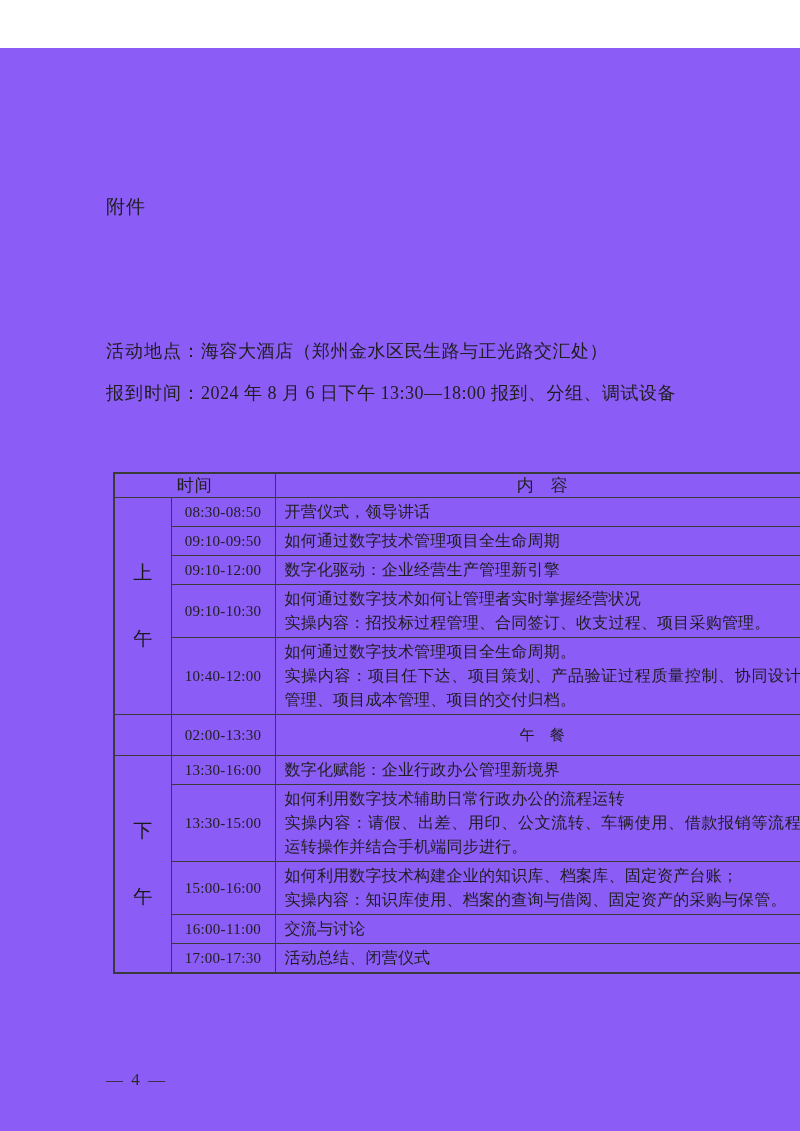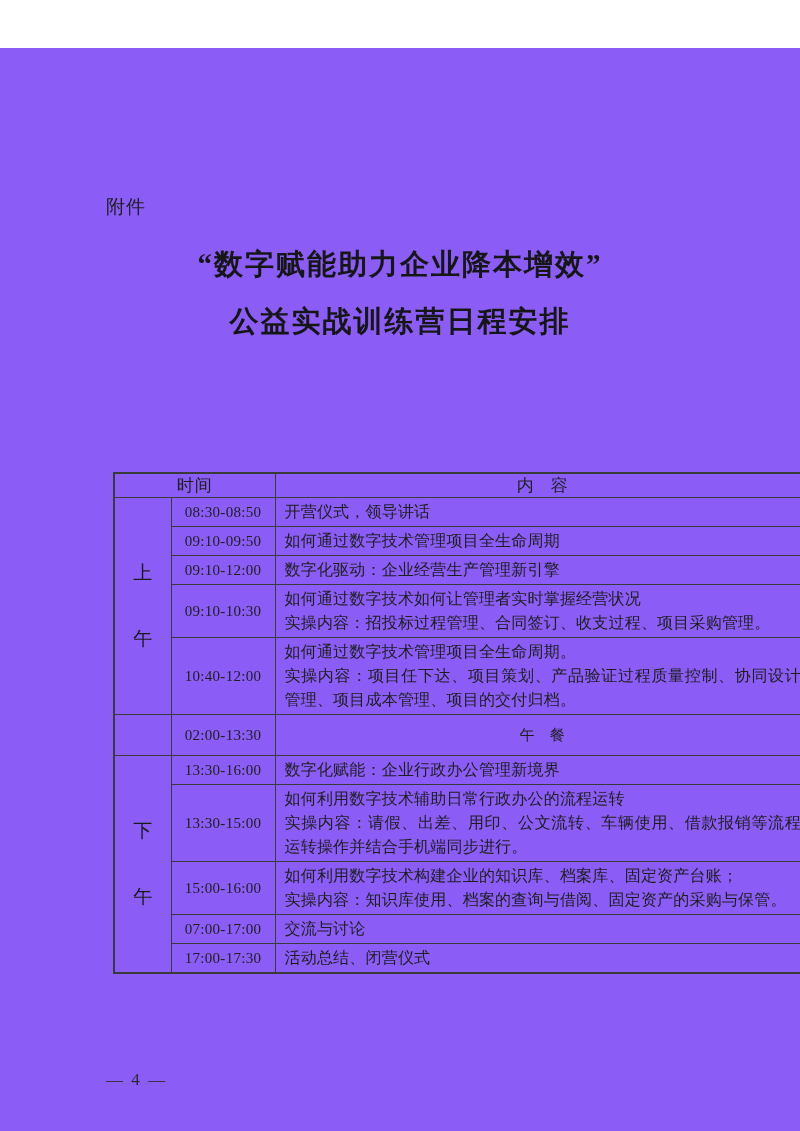--- a/index.html
+++ b/index.html
@@ -115,26 +115,28 @@
     color: #2b2b2b;
   }
 </style>
 </head>
 <body>
 
 <div class="page">
 
   <div class="attachment">附件</div>
 
-  <div class="title-block">
-    <div class="title-line">“数字赋能助力企业降本增效”</div>
-    <div class="title-line">公益实战训练营日程安排</div>
-  </div>
 
   <div class="info-block">
+    <div class="info-line">
+      <span class="info-label">活动地点：</span><span>海容大酒店（郑州金水区民生路与正光路交汇处）</span>
+    </div>
+    <div class="info-line">
+      <span class="info-label">报到时间：</span><span>2024 年 8 月 6 日下午 13:30—18:00 报到、分组、调试设备</span>
+    </div>
   </div>
 
   <div class="schedule-wrap">
     <table class="schedule">
       <colgroup>
           <col class="c-group">
           <col class="c-time">
           <col class="c-content">
         </colgroup>
 
@@ -183,21 +185,21 @@
         <td class="time-cell">13:30-15:00</td>
         <td class="content-cell">如何利用数字技术辅助日常行政办公的流程运转
 实操内容：请假、出差、用印、公文流转、车辆使用、借款报销等流程运转操作并结合手机端同步进行。</td>
       </tr>
       <tr>
         <td class="time-cell">15:00-16:00</td>
         <td class="content-cell">如何利用数字技术构建企业的知识库、档案库、固定资产台账；
 实操内容：知识库使用、档案的查询与借阅、固定资产的采购与保管。</td>
       </tr>
       <tr>
-        <td class="time-cell">07:00-17:00</td>
+        <td class="time-cell">16:00-11:00</td>
         <td class="content-cell">交流与讨论</td>
       </tr>
       <tr>
         <td class="time-cell">17:00-17:30</td>
         <td class="content-cell">活动总结、闭营仪式</td>
       </tr>
     </tbody>
       </table>
   </div>
 

